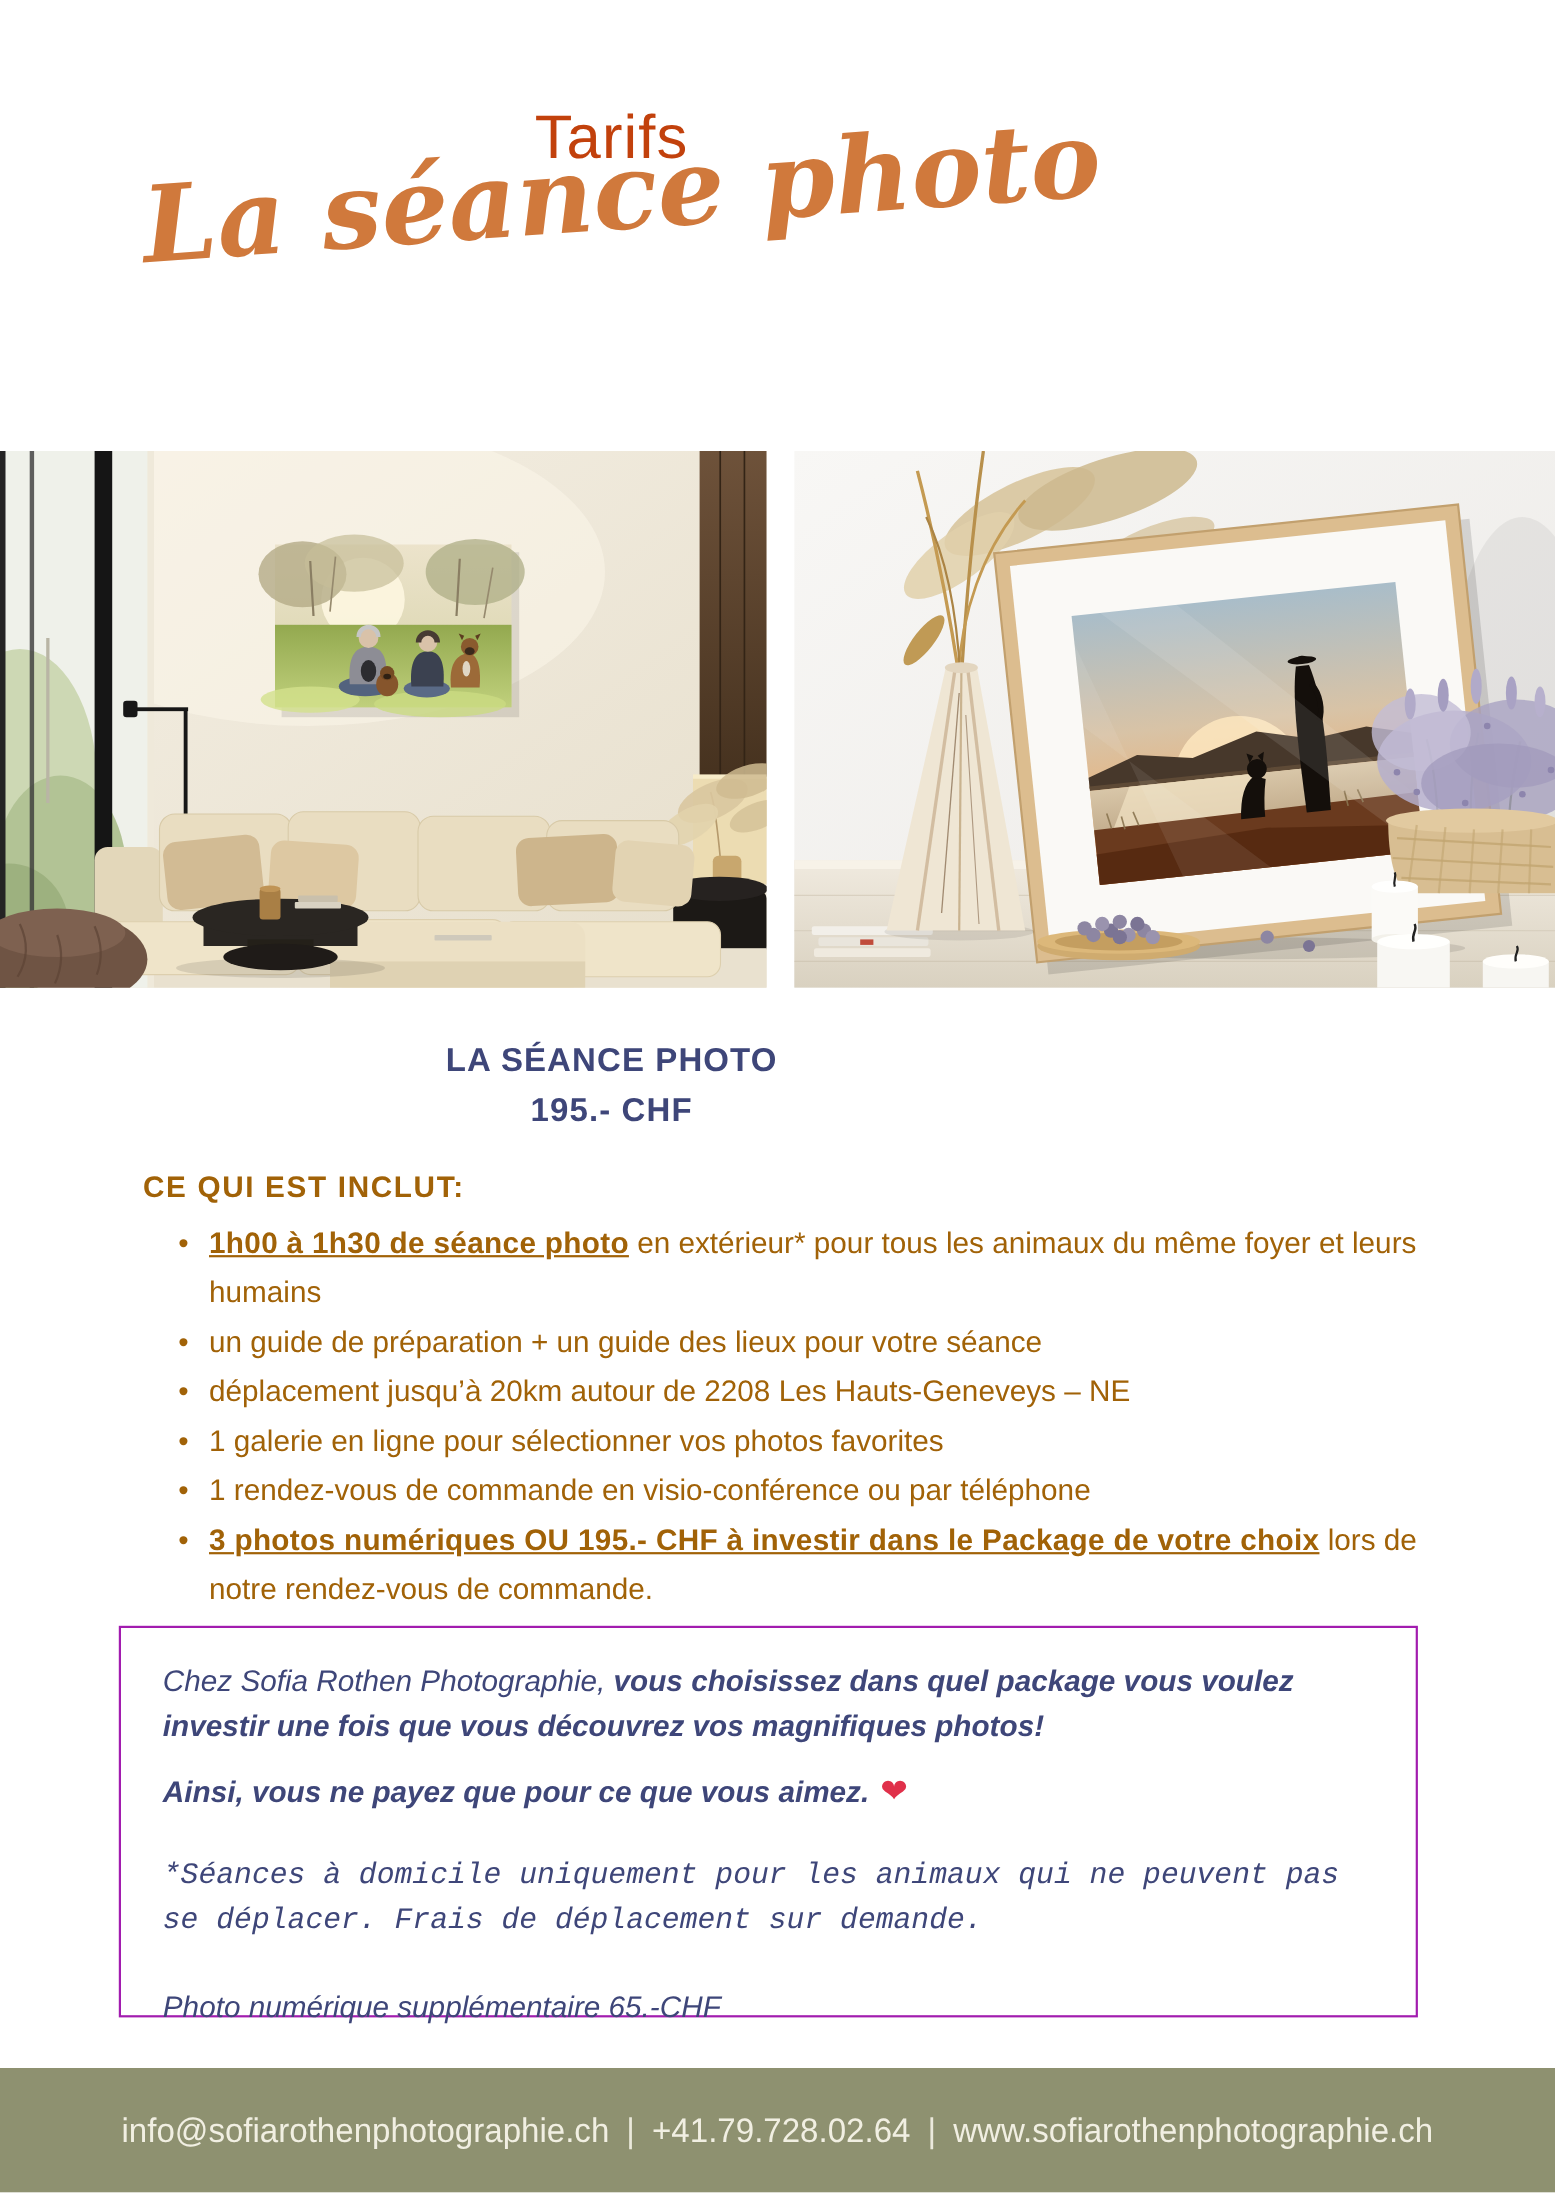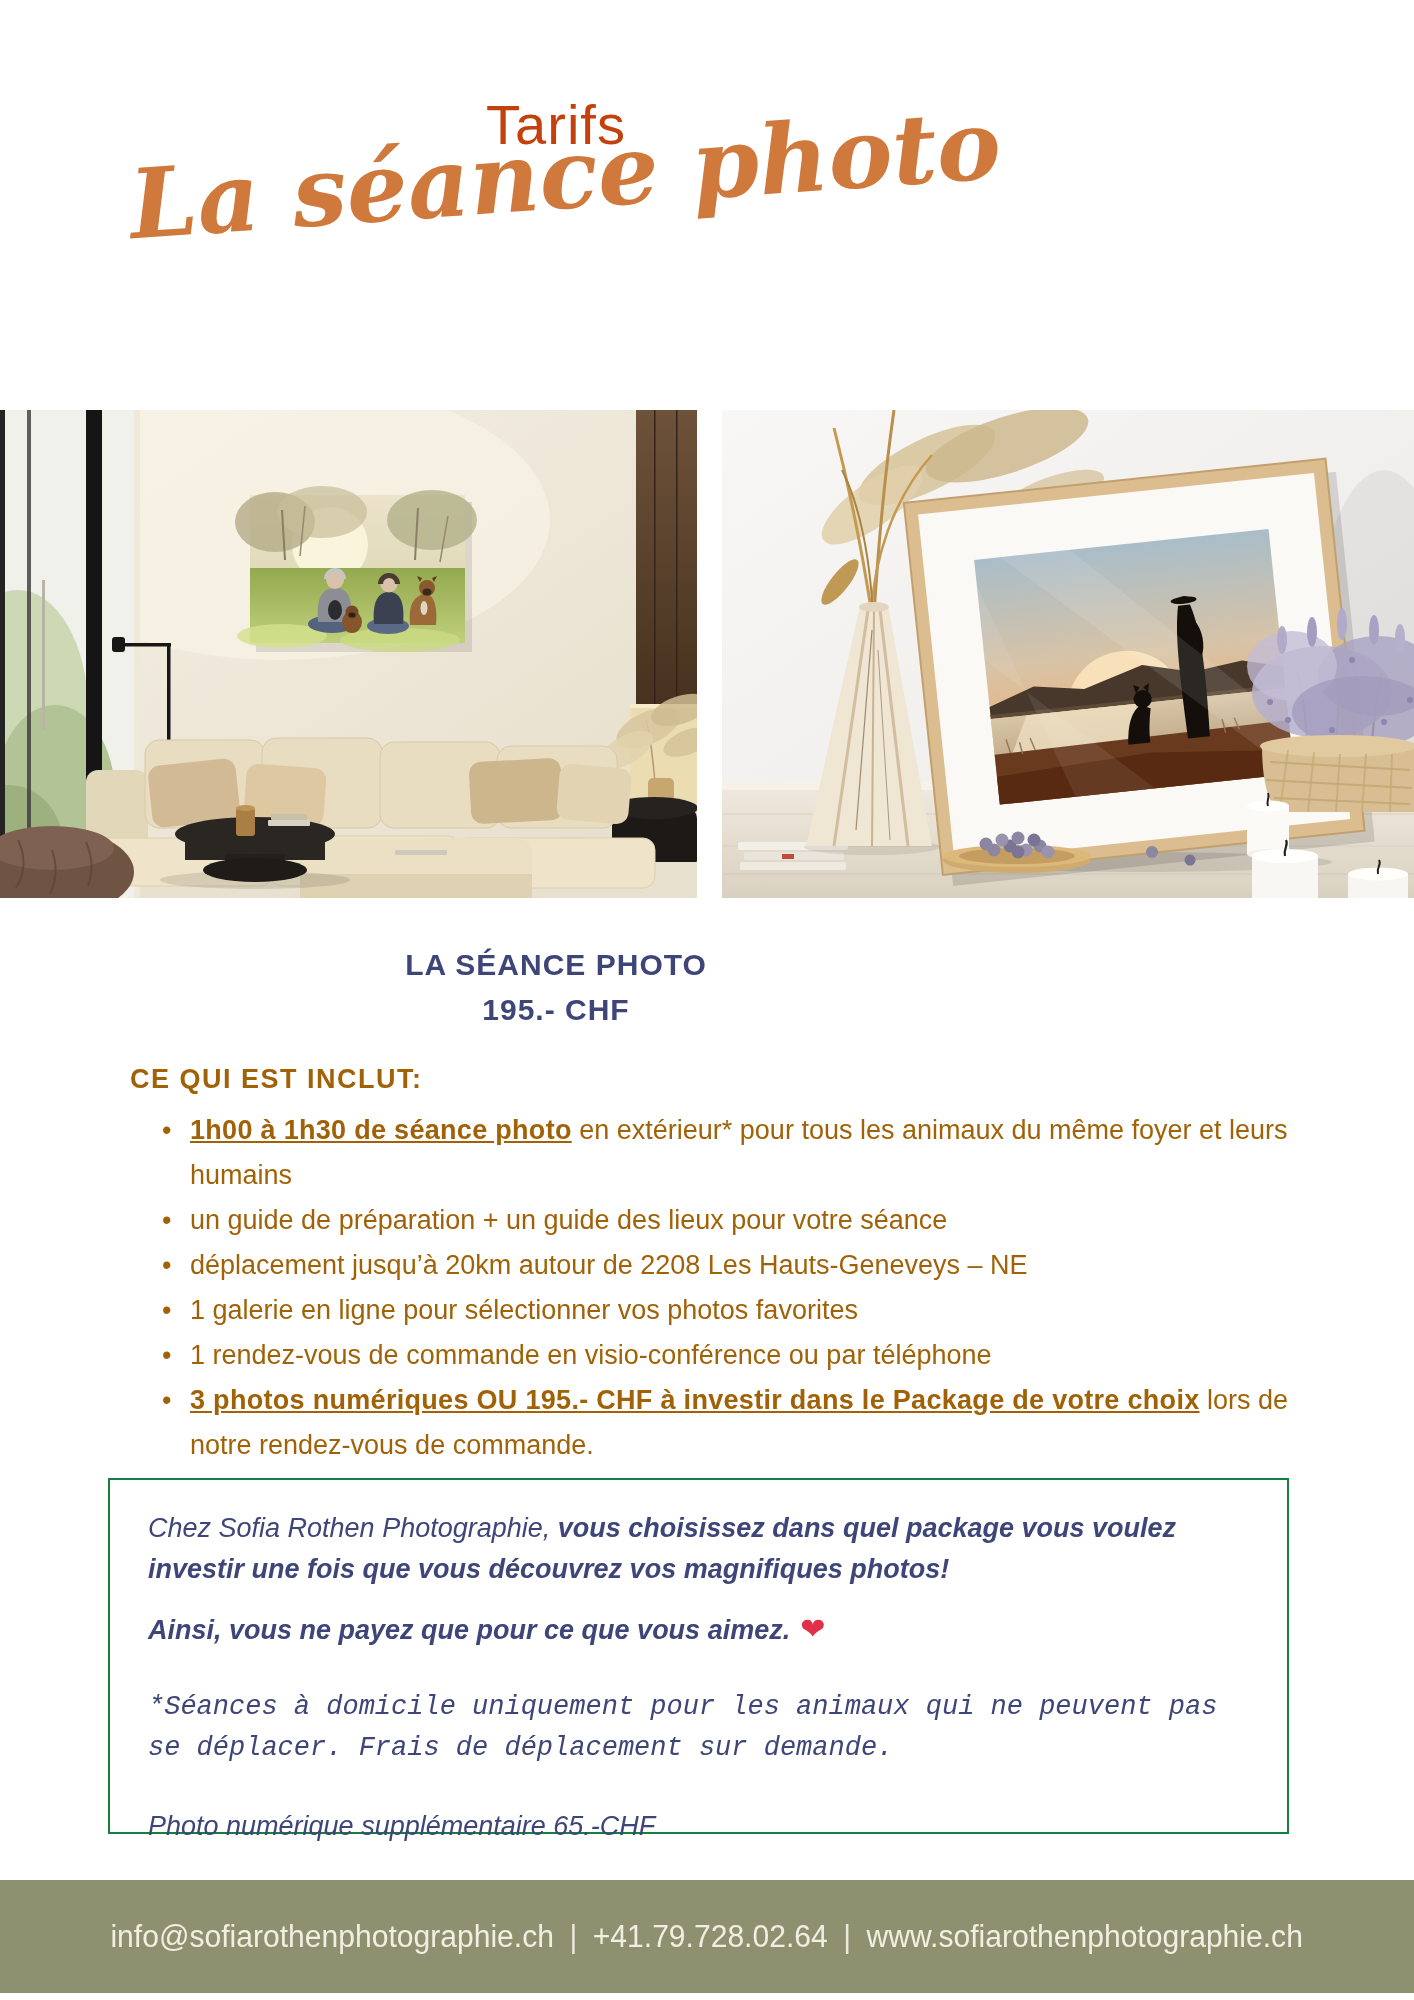--- a/index.html
+++ b/index.html
@@ -20,21 +20,21 @@
            font-size:30px;font-weight:bold;letter-spacing:1px;line-height:45px;color:#3e4679;}
   
   .includes{position:absolute;left:130px;top:1064px;width:1180px;color:#a16207;}
   .inc-heading{font-size:27px;font-weight:bold;letter-spacing:1.5px;}
   ul.inc{list-style:none;margin:13px 0 0 0;padding:0 0 0 60px;font-size:27px;line-height:45px;}
   ul.inc li{position:relative;}
   ul.inc li::before{content:"\2022";position:absolute;left:-28px;top:0;}
   ul.inc b{letter-spacing:.3px;text-decoration:underline;}
   
   .info-box{position:absolute;left:108px;top:1478px;width:1181px;height:356px;
-            box-sizing:border-box;border:2px solid #15803d;padding:28px 38px;
+            box-sizing:border-box;border:2px solid #a21caf;padding:28px 38px;
             font-style:italic;font-size:27px;line-height:41px;color:#3e4679;}
   .info-box p{margin:0;}
   .info-box .p1{margin-bottom:18px;}
   .info-box .p2{margin-bottom:36px;}
   .info-box .p3{margin-bottom:37px;font-family:Liberation Mono, monospace;}
   .heart{color:#e0304a;font-style:normal;font-size:30px;margin-left:10px;}
   
   .footer{position:absolute;left:0;top:1880px;width:1414px;height:113px;background:#8e9170;
           display:flex;align-items:center;justify-content:center;}
   .footer-inner{color:#f1efe2;font-size:31px;font-weight:300;letter-spacing:0px;

